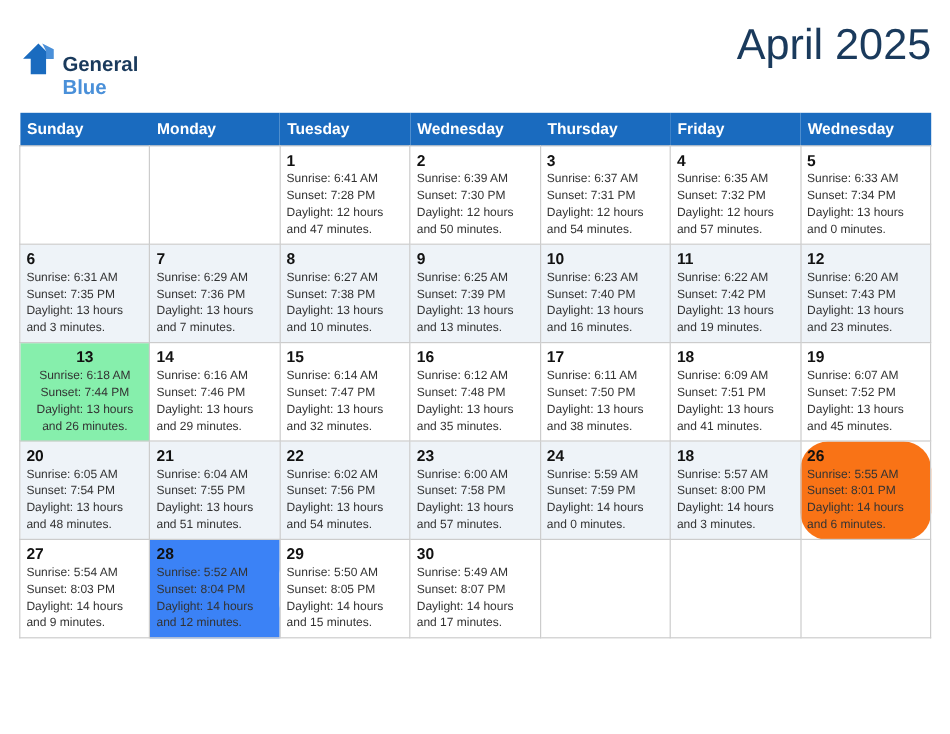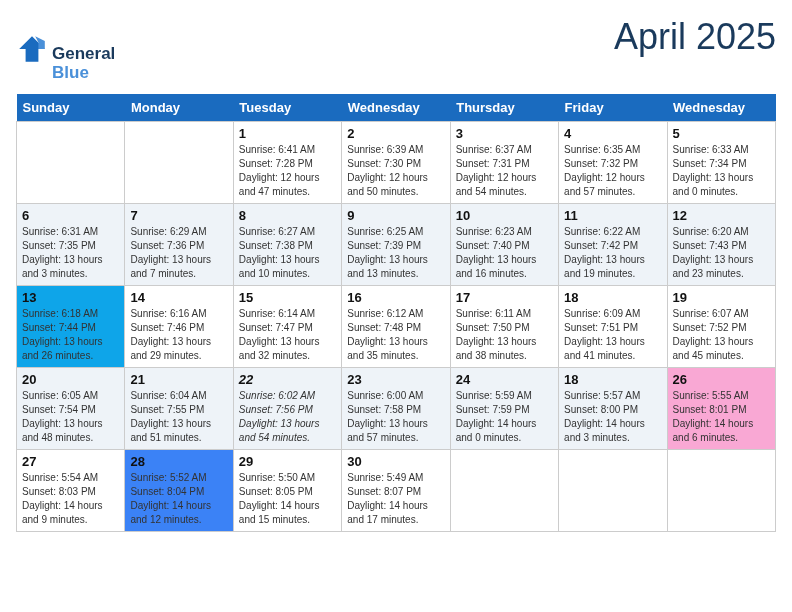--- a/index.html
+++ b/index.html
@@ -159,21 +159,21 @@
         <td style="background-color: rgb(238, 243, 248);">
           <div class="day-num">11</div>
           <div class="day-info">Sunrise: 6:22 AM<br>Sunset: 7:42 PM<br>Daylight: 13 hours and 19 minutes.</div>
         </td>
         <td style="background-color: rgb(238, 243, 248);">
           <div class="day-num">12</div>
           <div class="day-info">Sunrise: 6:20 AM<br>Sunset: 7:43 PM<br>Daylight: 13 hours and 23 minutes.</div>
         </td>
       </tr>
       <tr>
-        <td style="background-color: #0ea5e9;">
+        <td style="background-color: #86efac; text-align: center;">
           <div class="day-num">13</div>
           <div class="day-info">Sunrise: 6:18 AM<br>Sunset: 7:44 PM<br>Daylight: 13 hours and 26 minutes.</div>
         </td>
         <td style="background-color: rgb(255, 255, 255);">
           <div class="day-num">14</div>
           <div class="day-info">Sunrise: 6:16 AM<br>Sunset: 7:46 PM<br>Daylight: 13 hours and 29 minutes.</div>
         </td>
         <td style="background-color: rgb(255, 255, 255);">
           <div class="day-num">15</div>
           <div class="day-info">Sunrise: 6:14 AM<br>Sunset: 7:47 PM<br>Daylight: 13 hours and 32 minutes.</div>
@@ -197,37 +197,37 @@
       </tr>
       <tr>
         <td style="background-color: rgb(238, 243, 248);">
           <div class="day-num">20</div>
           <div class="day-info">Sunrise: 6:05 AM<br>Sunset: 7:54 PM<br>Daylight: 13 hours and 48 minutes.</div>
         </td>
         <td style="background-color: rgb(238, 243, 248);">
           <div class="day-num">21</div>
           <div class="day-info">Sunrise: 6:04 AM<br>Sunset: 7:55 PM<br>Daylight: 13 hours and 51 minutes.</div>
         </td>
-        <td style="background-color: rgb(238, 243, 248); font-style: italic;">
+        <td style="background-color: rgb(238, 243, 248);">
           <div class="day-num">22</div>
           <div class="day-info">Sunrise: 6:02 AM<br>Sunset: 7:56 PM<br>Daylight: 13 hours and 54 minutes.</div>
         </td>
         <td style="background-color: rgb(238, 243, 248);">
           <div class="day-num">23</div>
           <div class="day-info">Sunrise: 6:00 AM<br>Sunset: 7:58 PM<br>Daylight: 13 hours and 57 minutes.</div>
         </td>
         <td style="background-color: rgb(238, 243, 248);">
           <div class="day-num">24</div>
           <div class="day-info">Sunrise: 5:59 AM<br>Sunset: 7:59 PM<br>Daylight: 14 hours and 0 minutes.</div>
         </td>
         <td style="background-color: rgb(238, 243, 248);">
           <div class="day-num">18</div>
           <div class="day-info">Sunrise: 5:57 AM<br>Sunset: 8:00 PM<br>Daylight: 14 hours and 3 minutes.</div>
         </td>
-        <td style="background-color: #f9a8d4;">
+        <td style="background-color: #f97316; border-radius: 23px;">
           <div class="day-num">26</div>
           <div class="day-info">Sunrise: 5:55 AM<br>Sunset: 8:01 PM<br>Daylight: 14 hours and 6 minutes.</div>
         </td>
       </tr>
       <tr>
         <td style="background-color: rgb(255, 255, 255);">
           <div class="day-num">27</div>
           <div class="day-info">Sunrise: 5:54 AM<br>Sunset: 8:03 PM<br>Daylight: 14 hours and 9 minutes.</div>
         </td>
         <td style="background-color: #3b82f6;">

